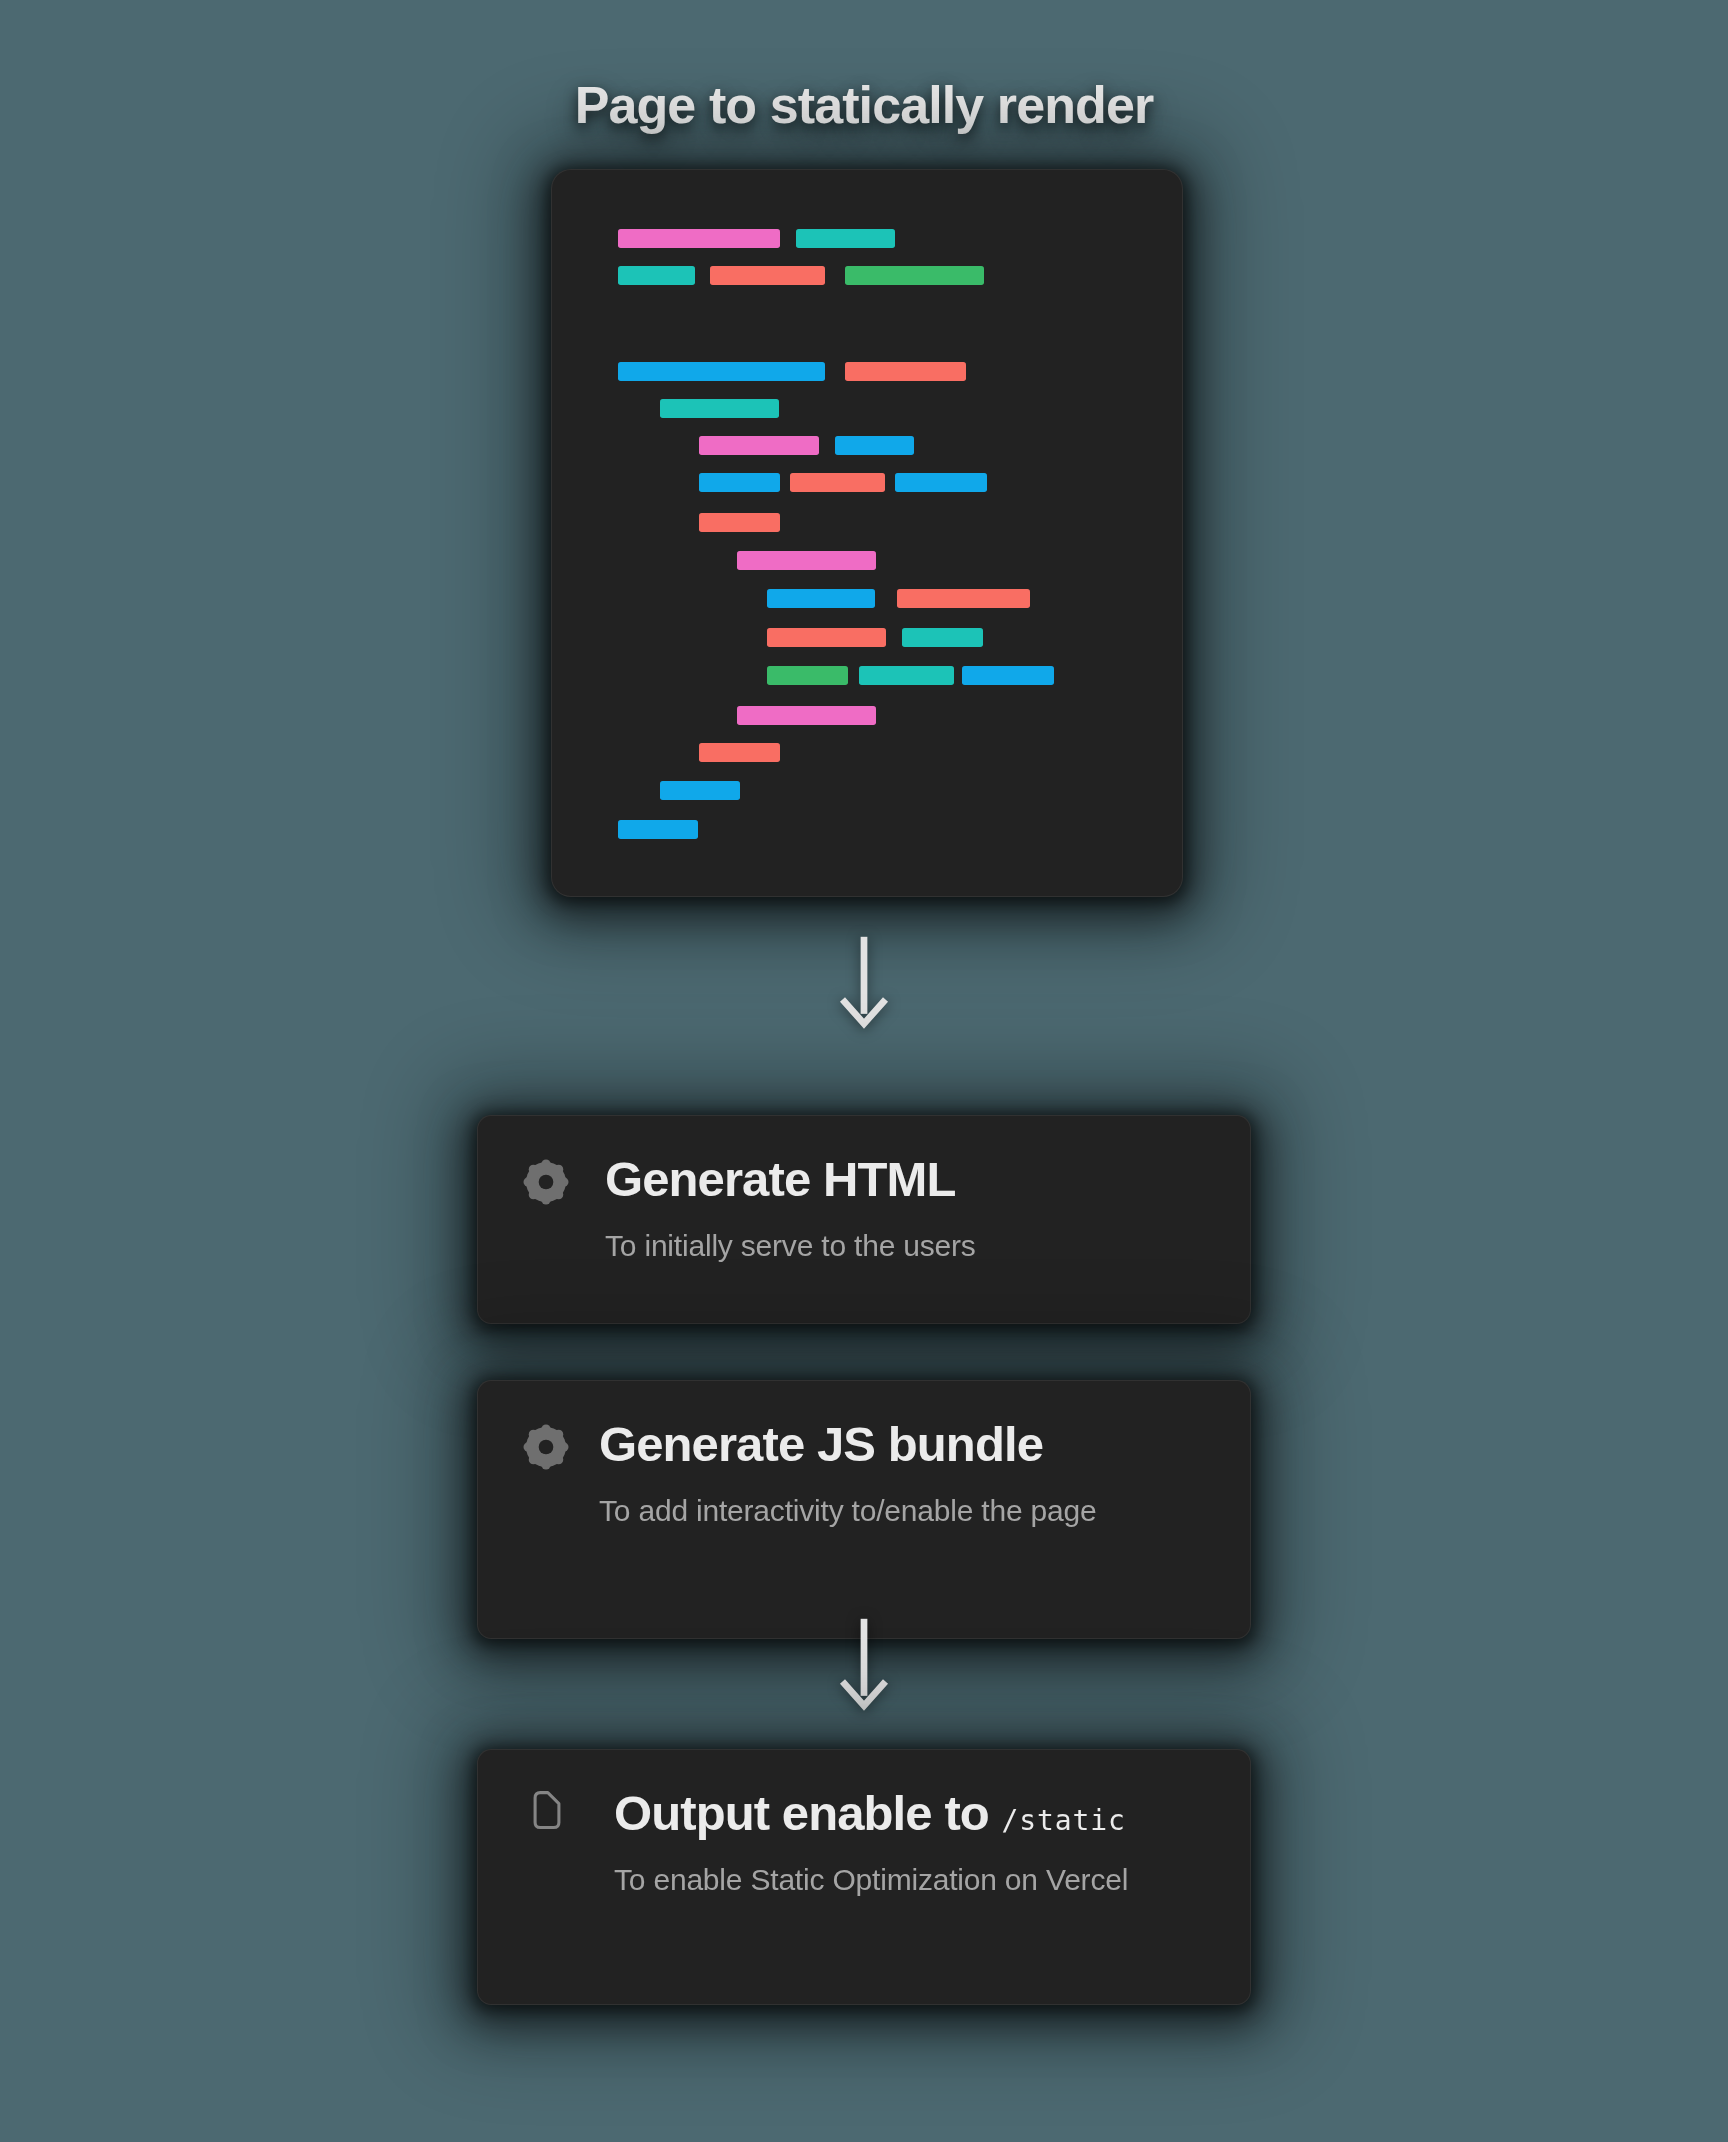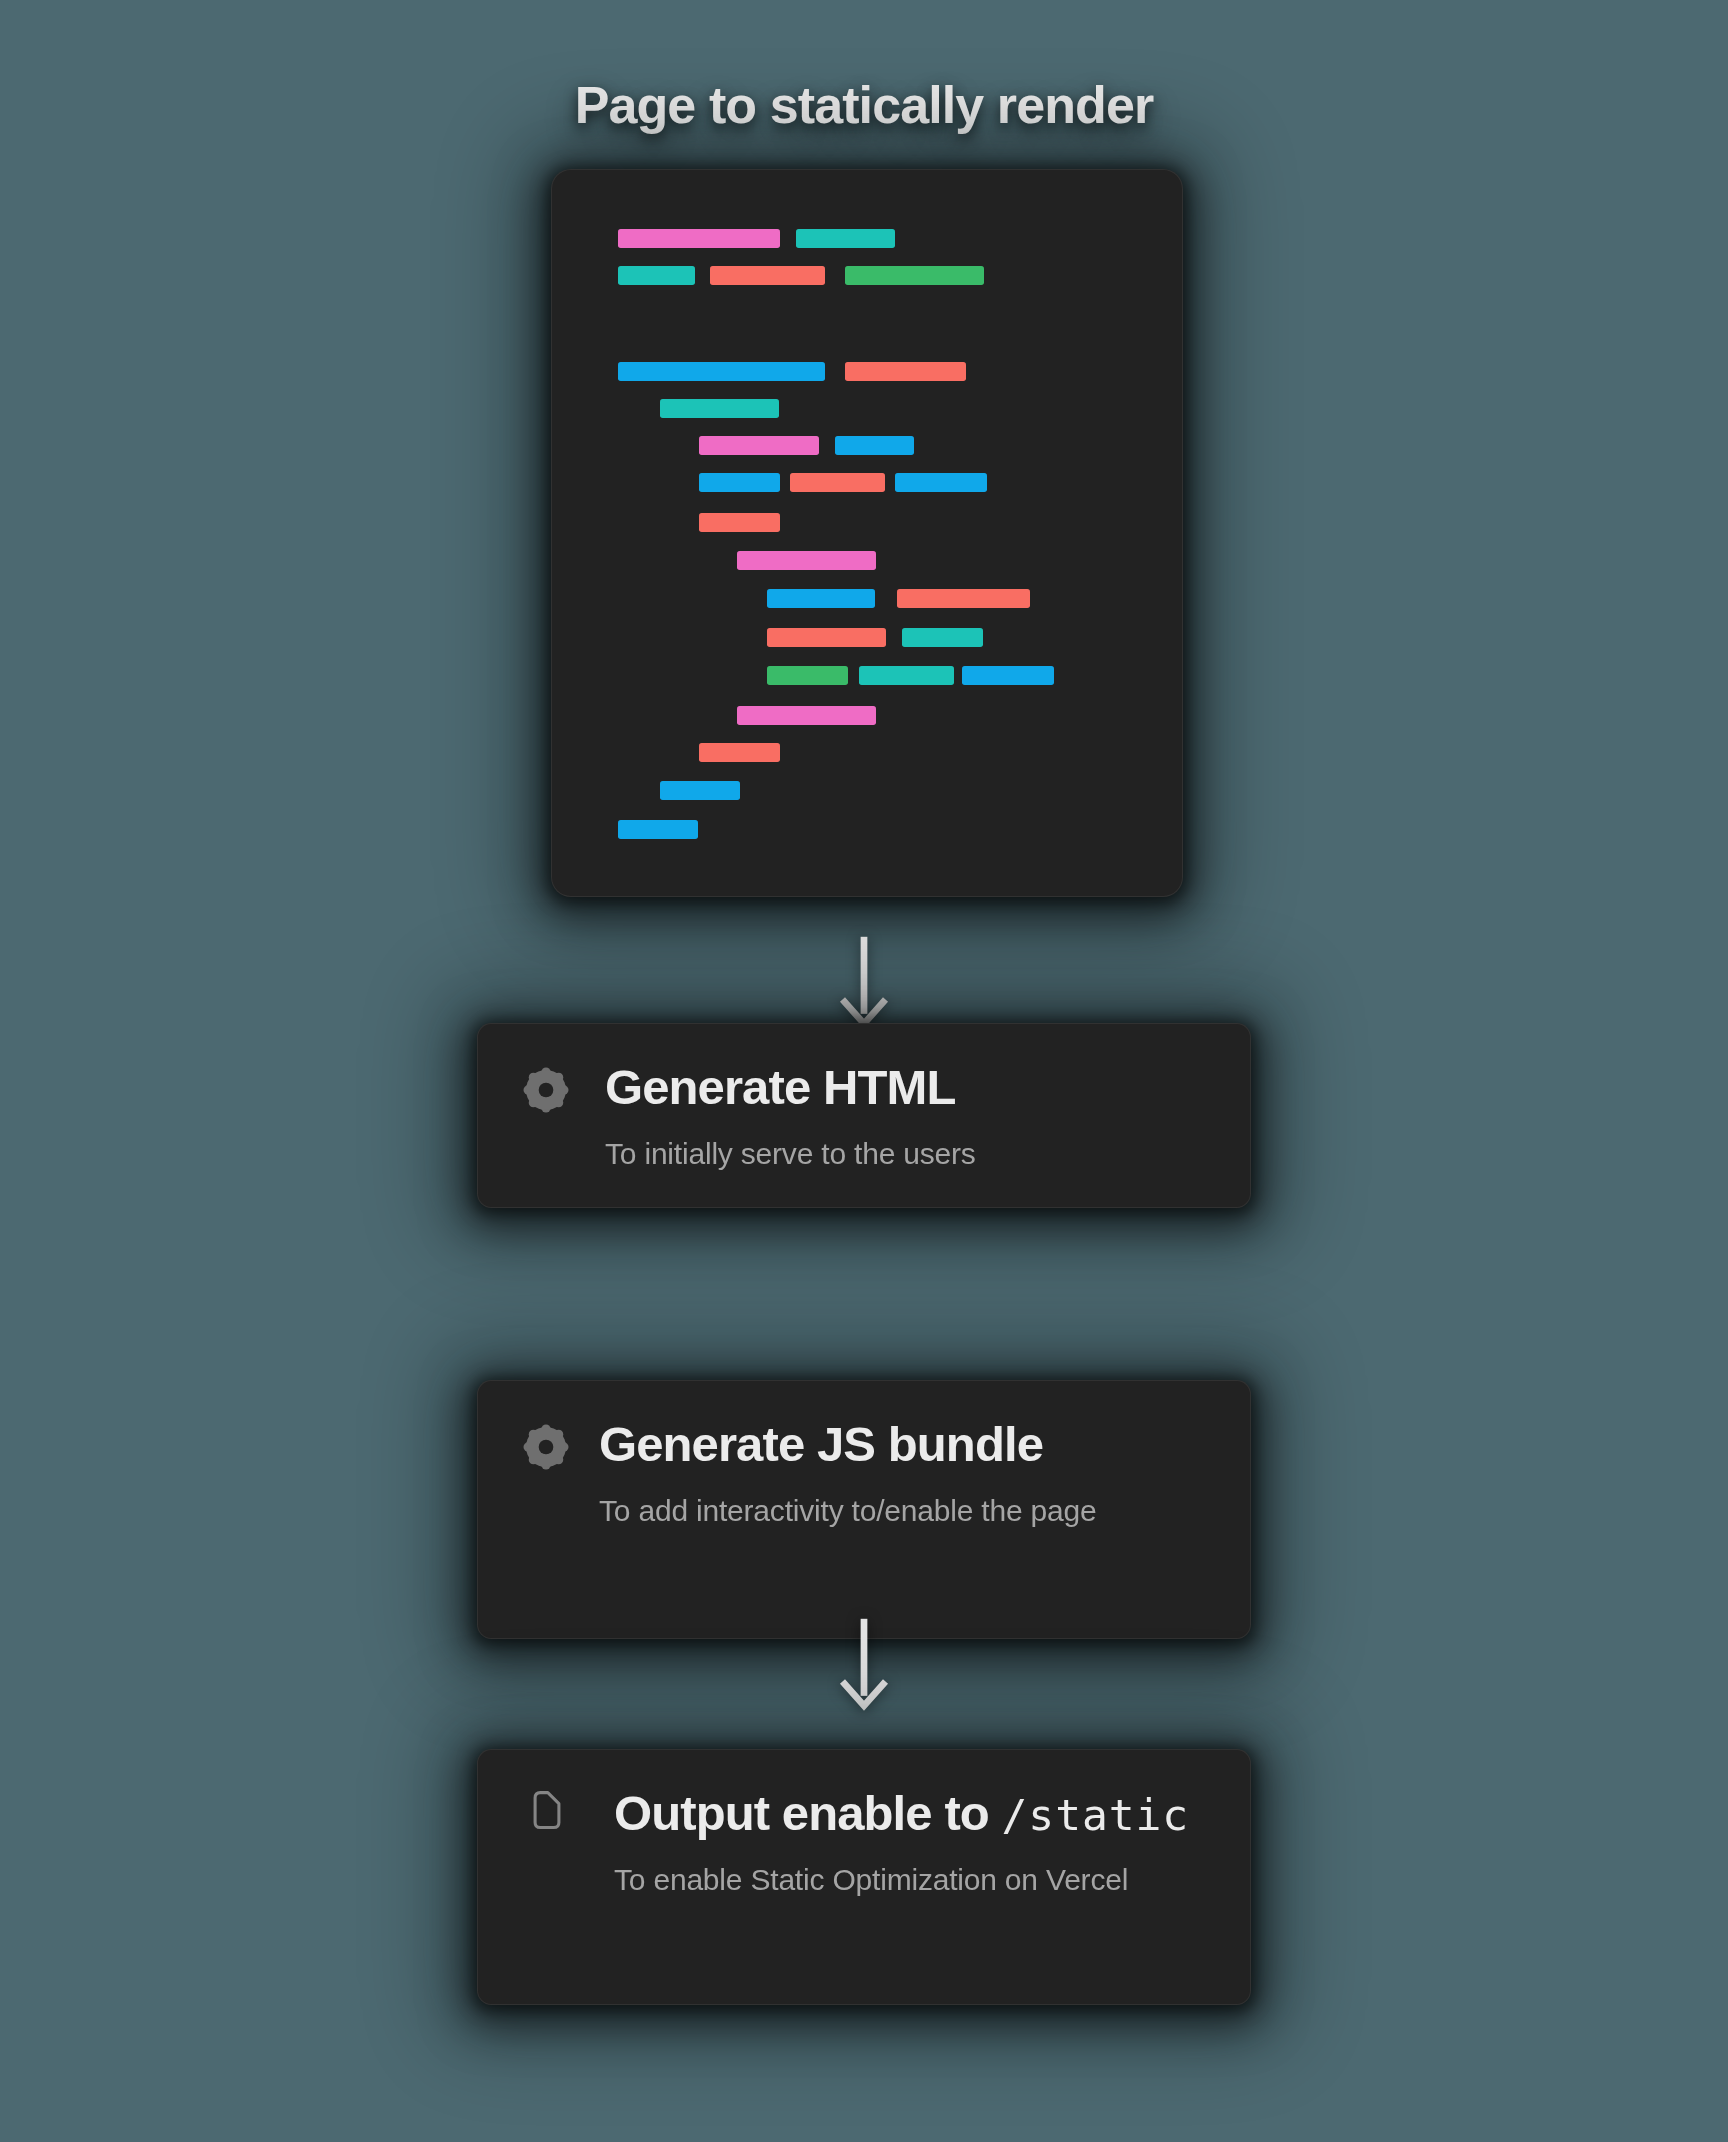--- a/index.html
+++ b/index.html
@@ -39,36 +39,36 @@
   }
   .arrow--1{top:935px;}
   .arrow--2{top:1617px;}
   .arrow line,.arrow path{stroke:var(--arrow,#e2e2e2);stroke-width:7.5;fill:none;}
 
   .card{
     left:477px;width:774px;border-radius:14.4px;
     display:flex;align-items:flex-start;gap:34px;
     padding:0 54px 0 43px;
   }
-  .card--1{top:1023px;height:185px;}
+  .card--1{top:1115px;height:209px;}
   .card--2{top:1380px;height:259px;gap:28px;}
   .card--3{top:1749px;height:256px;}
 
   .card-icon{flex:0 0 50px;width:50px;margin-top:41px;color:var(--icon,#6f6f6f);}
   .card--3 .card-icon{margin-top:40px;padding-left:9px;}
 
   .card-text{flex:1;min-width:0;}
   .card-title{
     margin:0;padding-top:34px;
     font-size:49px;line-height:1.2;font-weight:700;letter-spacing:-0.9px;
     color:var(--title-color,#ebebeb);
   }
   .card-title code{
     font-family:"DejaVu Sans Mono",monospace;
-    font-size:43px;font-weight:500;letter-spacing:0.9px;
+    font-size:28px;font-weight:500;letter-spacing:0.9px;
   }
   .card-subtitle{
     margin:16px 0 0 0;max-width:603px;
     font-size:30px;line-height:1.4;font-weight:400;letter-spacing:-0.2px;
     color:var(--subtitle-color,#a5a5a5);
   }
 </style>
 </head>
 <body>
 

